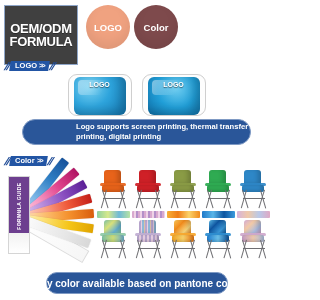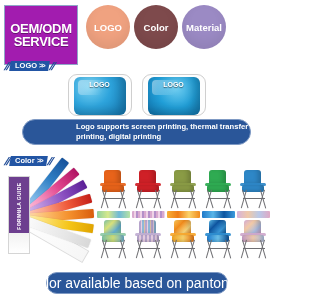--- a/index.html
+++ b/index.html
@@ -11,21 +11,21 @@
     position:relative;
   }
   .page{position:relative;width:273px;height:300px;}
 
   
   .header{
     position:absolute;left:0;top:0;width:273px;height:52px;
   }
   .oem-box{
     position:absolute;left:4px;top:5px;width:74px;height:60px;
-    background:#a21caf;
+    background:#404040;
     border:1px solid #8fa6c8;
     box-sizing:border-box;
     display:flex;flex-direction:column;align-items:center;justify-content:center;
     line-height:1.02;
   }
   .oem-line{
     color:#ffffff;font-weight:bold;font-size:13px;letter-spacing:-0.3px;
     text-shadow:0 1px 0 rgba(0,0,0,.35);
     white-space:nowrap;
   }
@@ -117,21 +117,21 @@
     padding:0 0 0 13px;
   }
   .pill-logo .ptxt{
     font-size:7.6px;font-weight:bold;line-height:1.35;text-align:left;margin-left:40px;
   }
   .pill-bottom{
     left:46px;top:272px;width:182px;height:22px;
     justify-content:center;
   }
   .pill-bottom .ptxt{
-    font-size:14px;font-weight:normal;white-space:nowrap;
+    font-size:10px;font-weight:bold;white-space:nowrap;
   }
 
   
   .color-area{
     position:absolute;left:0;top:168px;width:273px;height:100px;
   }
   .fan{
     position:absolute;left:2px;top:0px;width:96px;height:96px;
   }
   .fan-card{
@@ -212,31 +212,28 @@
   }
 </style>
 </head>
 <body>
 
 <div class="page">
 
   <div class="header">
     <div class="oem-box">
       <div class="oem-line">OEM/ODM</div>
-      <div class="oem-line">SERVICE</div>
+      <div class="oem-line">FORMULA</div>
     </div>
     <div class="circles">
       <div class="circ c0">
         <span>LOGO</span>
       </div>
       <div class="circ c1">
         <span>Color</span>
-      </div>
-      <div class="circ c2">
-        <span>Material</span>
       </div>
     </div>
   </div>
 
   <div class="sec-label" style="top:60px;">
     <span class="slash">//</span>
     <div class="sec-bar">
       <span>LOGO</span>
       <span class="chev">&gt;&gt;</span>
     </div>

